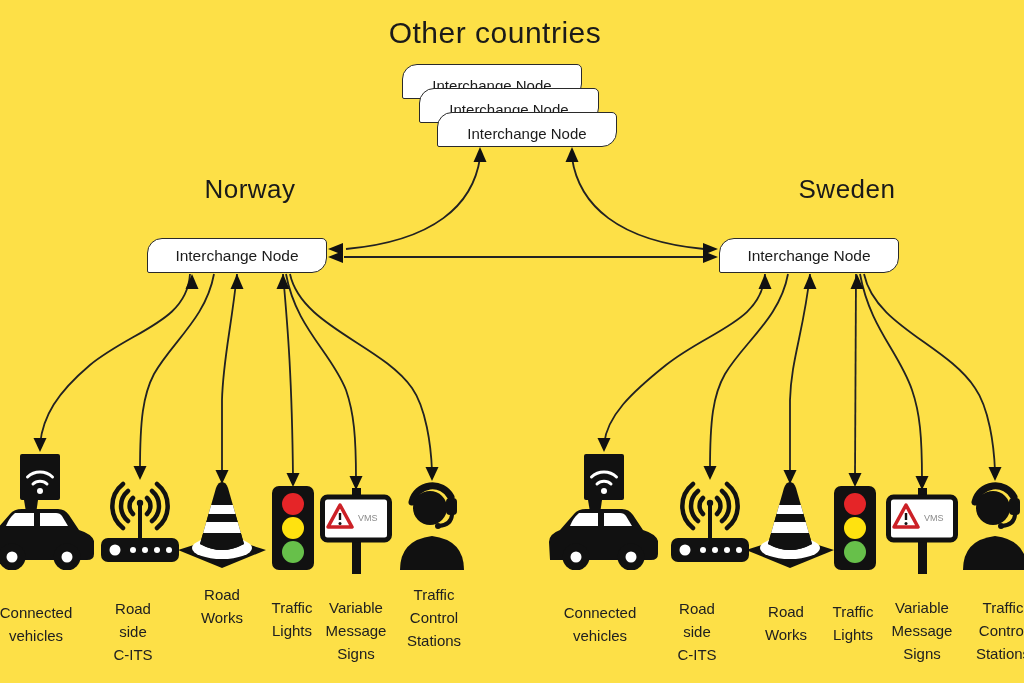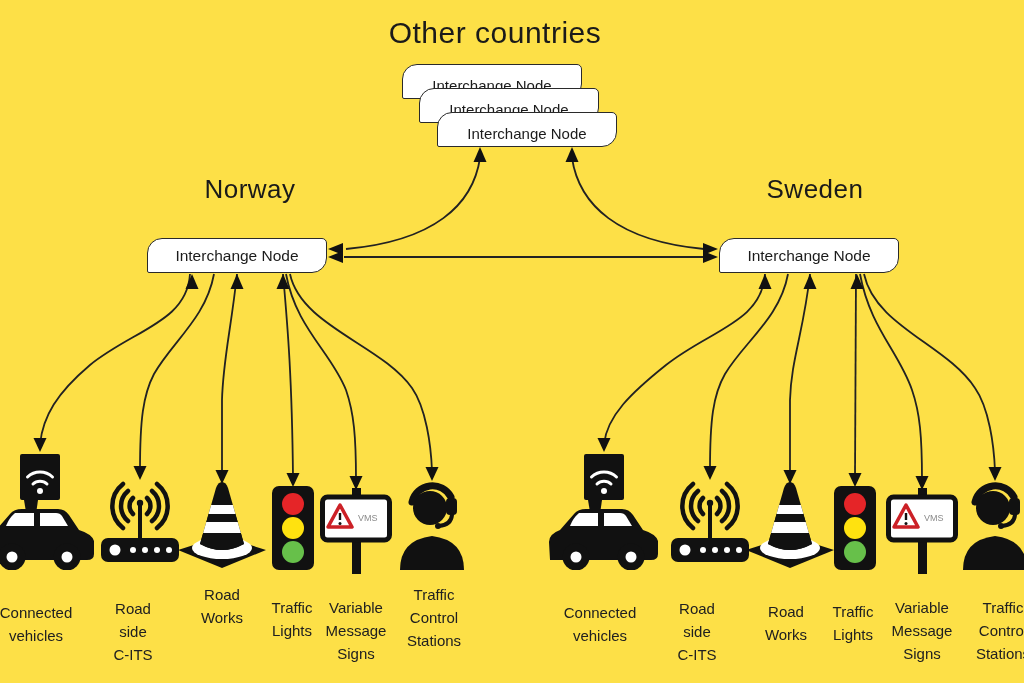--- a/index.html
+++ b/index.html
@@ -99,21 +99,21 @@
         <rect x="52" y="20" width="11" height="17" rx="4" fill="#111"></rect>
         <path d="M58 37 Q 57 47 45 48" stroke="#111" stroke-width="4" fill="none" stroke-linecap="round"></path>
         <circle cx="44" cy="48" r="3" fill="#111"></circle>
         <path d="M6 92 Q 6 62 38 58 Q 70 62 70 92 Z" fill="#111"></path>
       </symbol>
     </defs>
   </svg>
 
   <div class="abs big-title" style="left:495px;top:16px;">Other countries</div>
   <div class="abs country-title" style="left:250px;top:174px;">Norway</div>
-  <div class="abs country-title" style="left:815px;top:174px;">Sweden</div>
+  <div class="abs country-title" style="left:847px;top:174px;">Sweden</div>
 
   <div class="abs stack-box" style="left:402px;top:64px;z-index:1;">Interchange Node</div>
   <div class="abs stack-box" style="left:419px;top:88px;z-index:2;">Interchange Node</div>
   <div class="abs stack-box" style="left:437px;top:112px;z-index:3;">Interchange Node</div>
 
   <div class="abs node-box" style="left:147px;top:238px;">Interchange Node</div>
   <div class="abs node-box" style="left:719px;top:238px;">Interchange Node</div>
 
   <svg class="overlay" width="1024" height="683" viewBox="0 0 1024 683">
     <g stroke="#222" stroke-width="1.8" fill="none">

